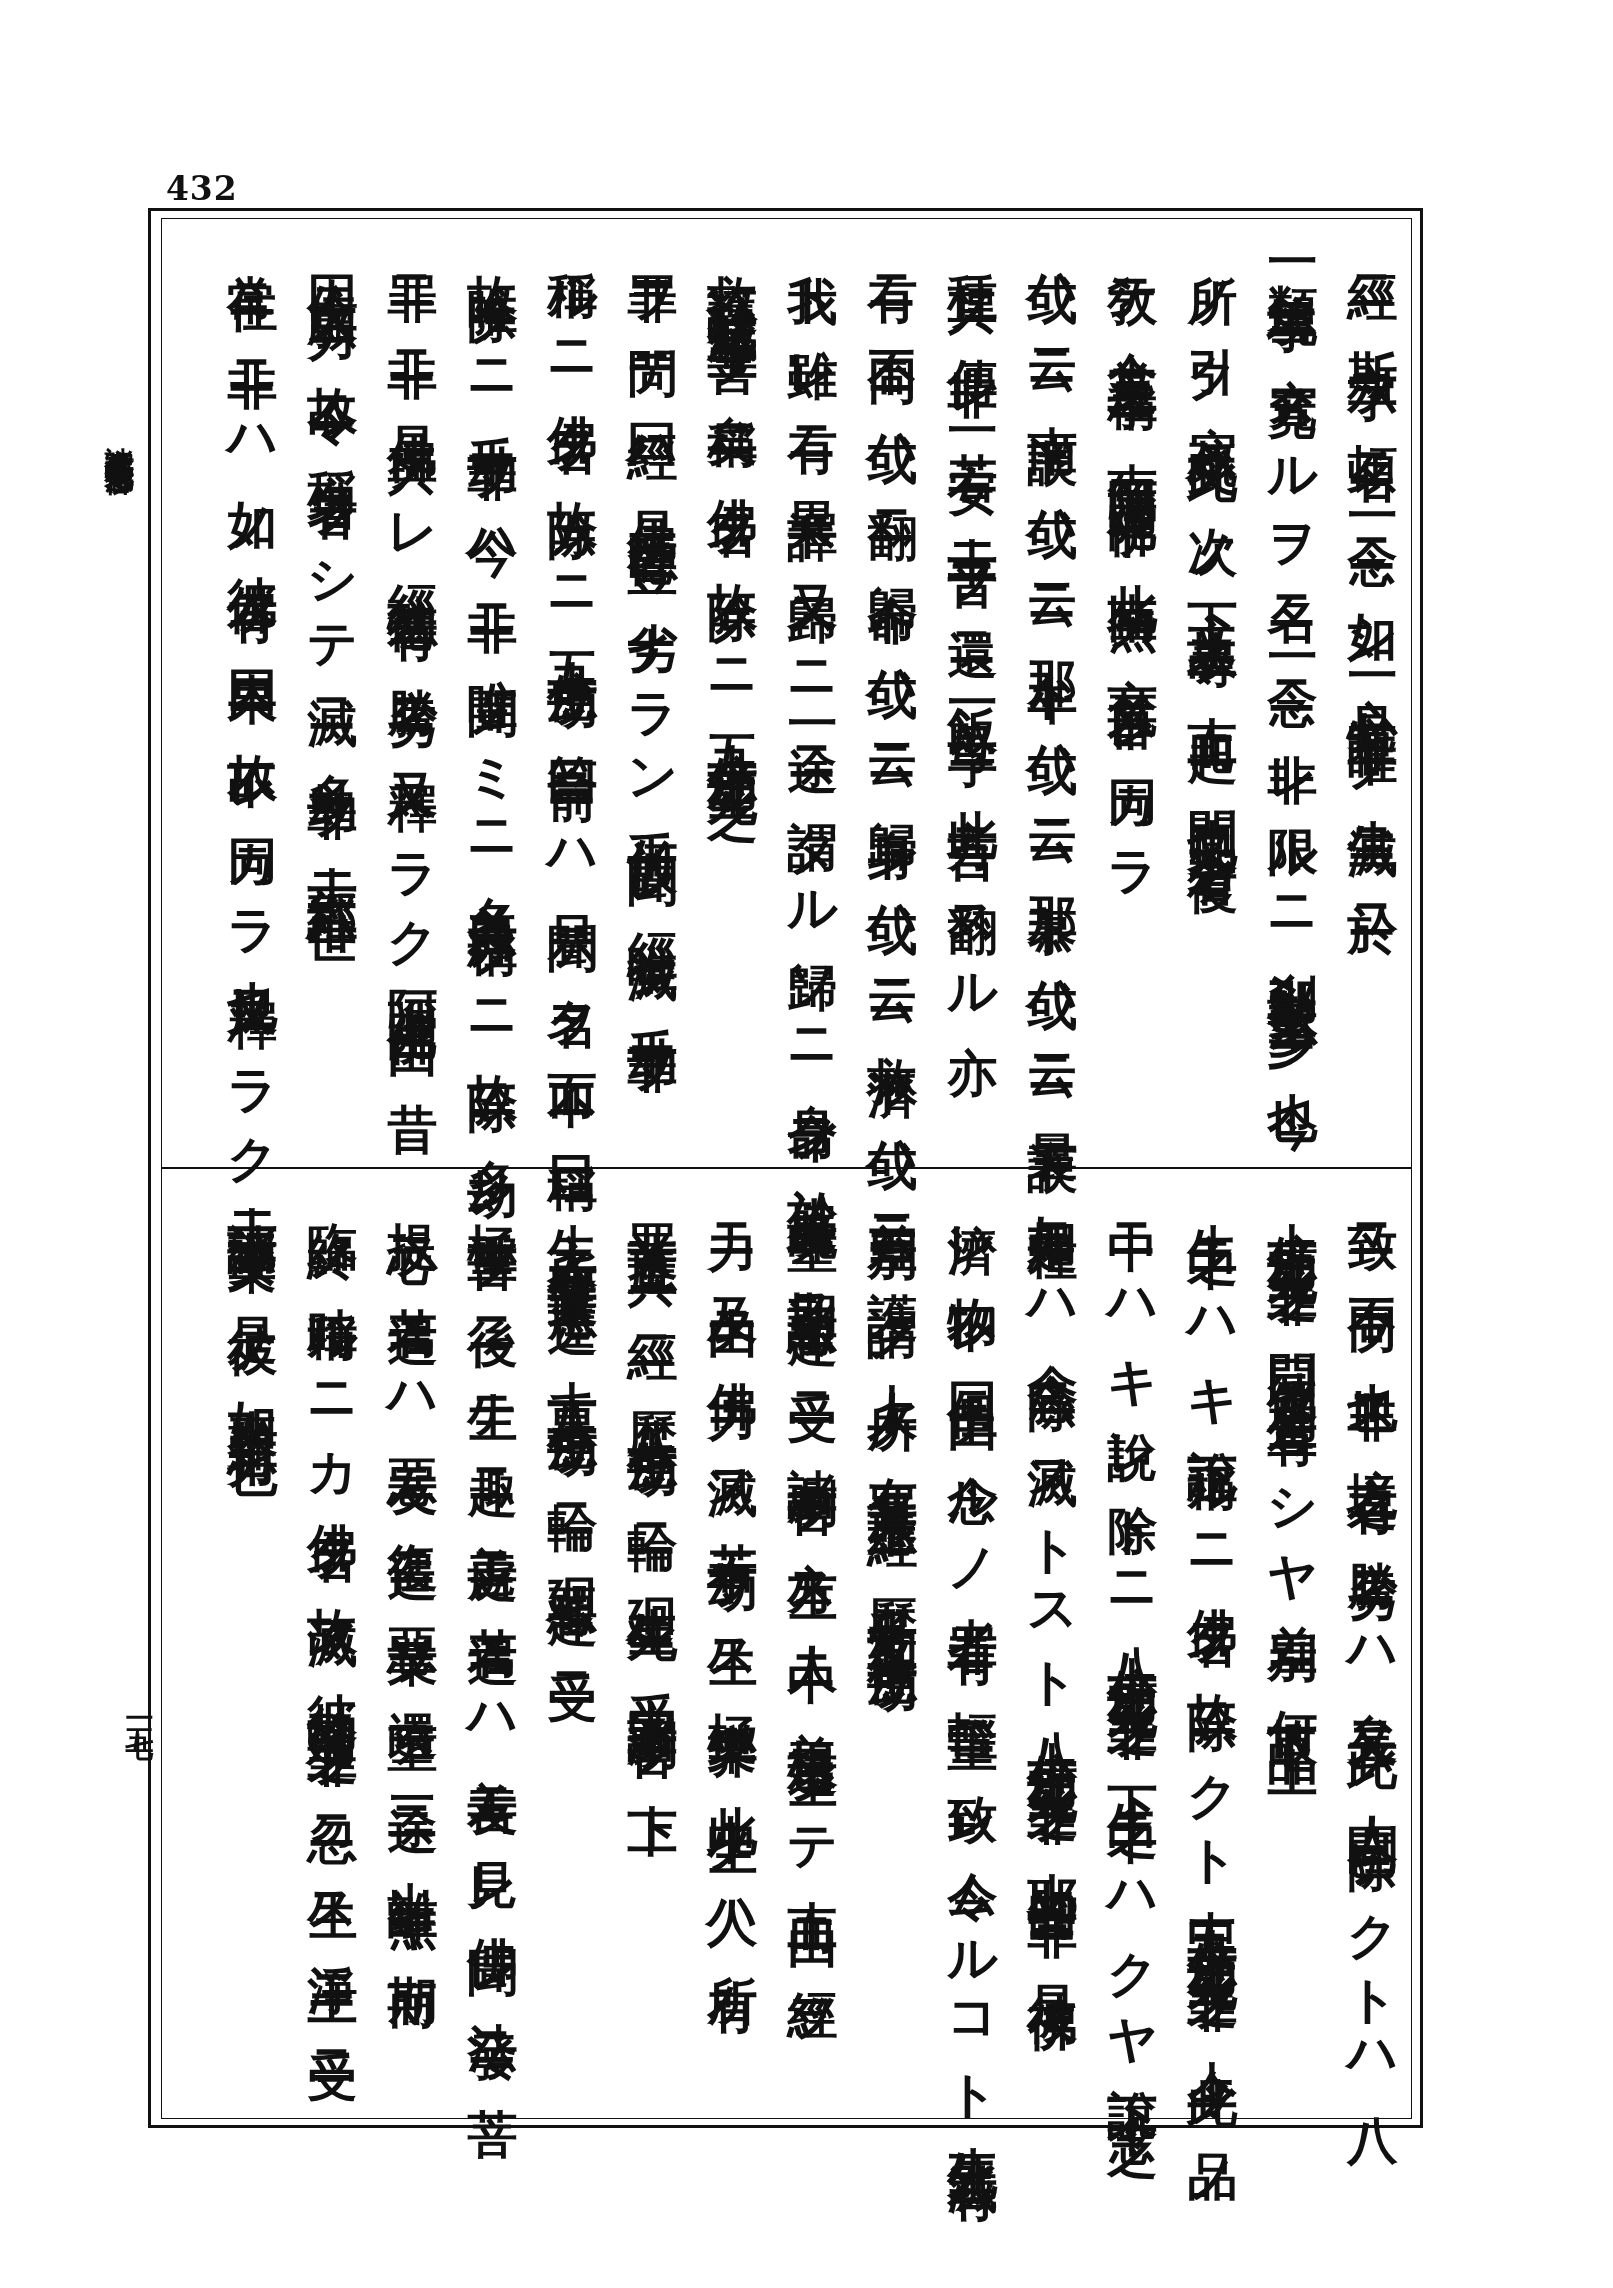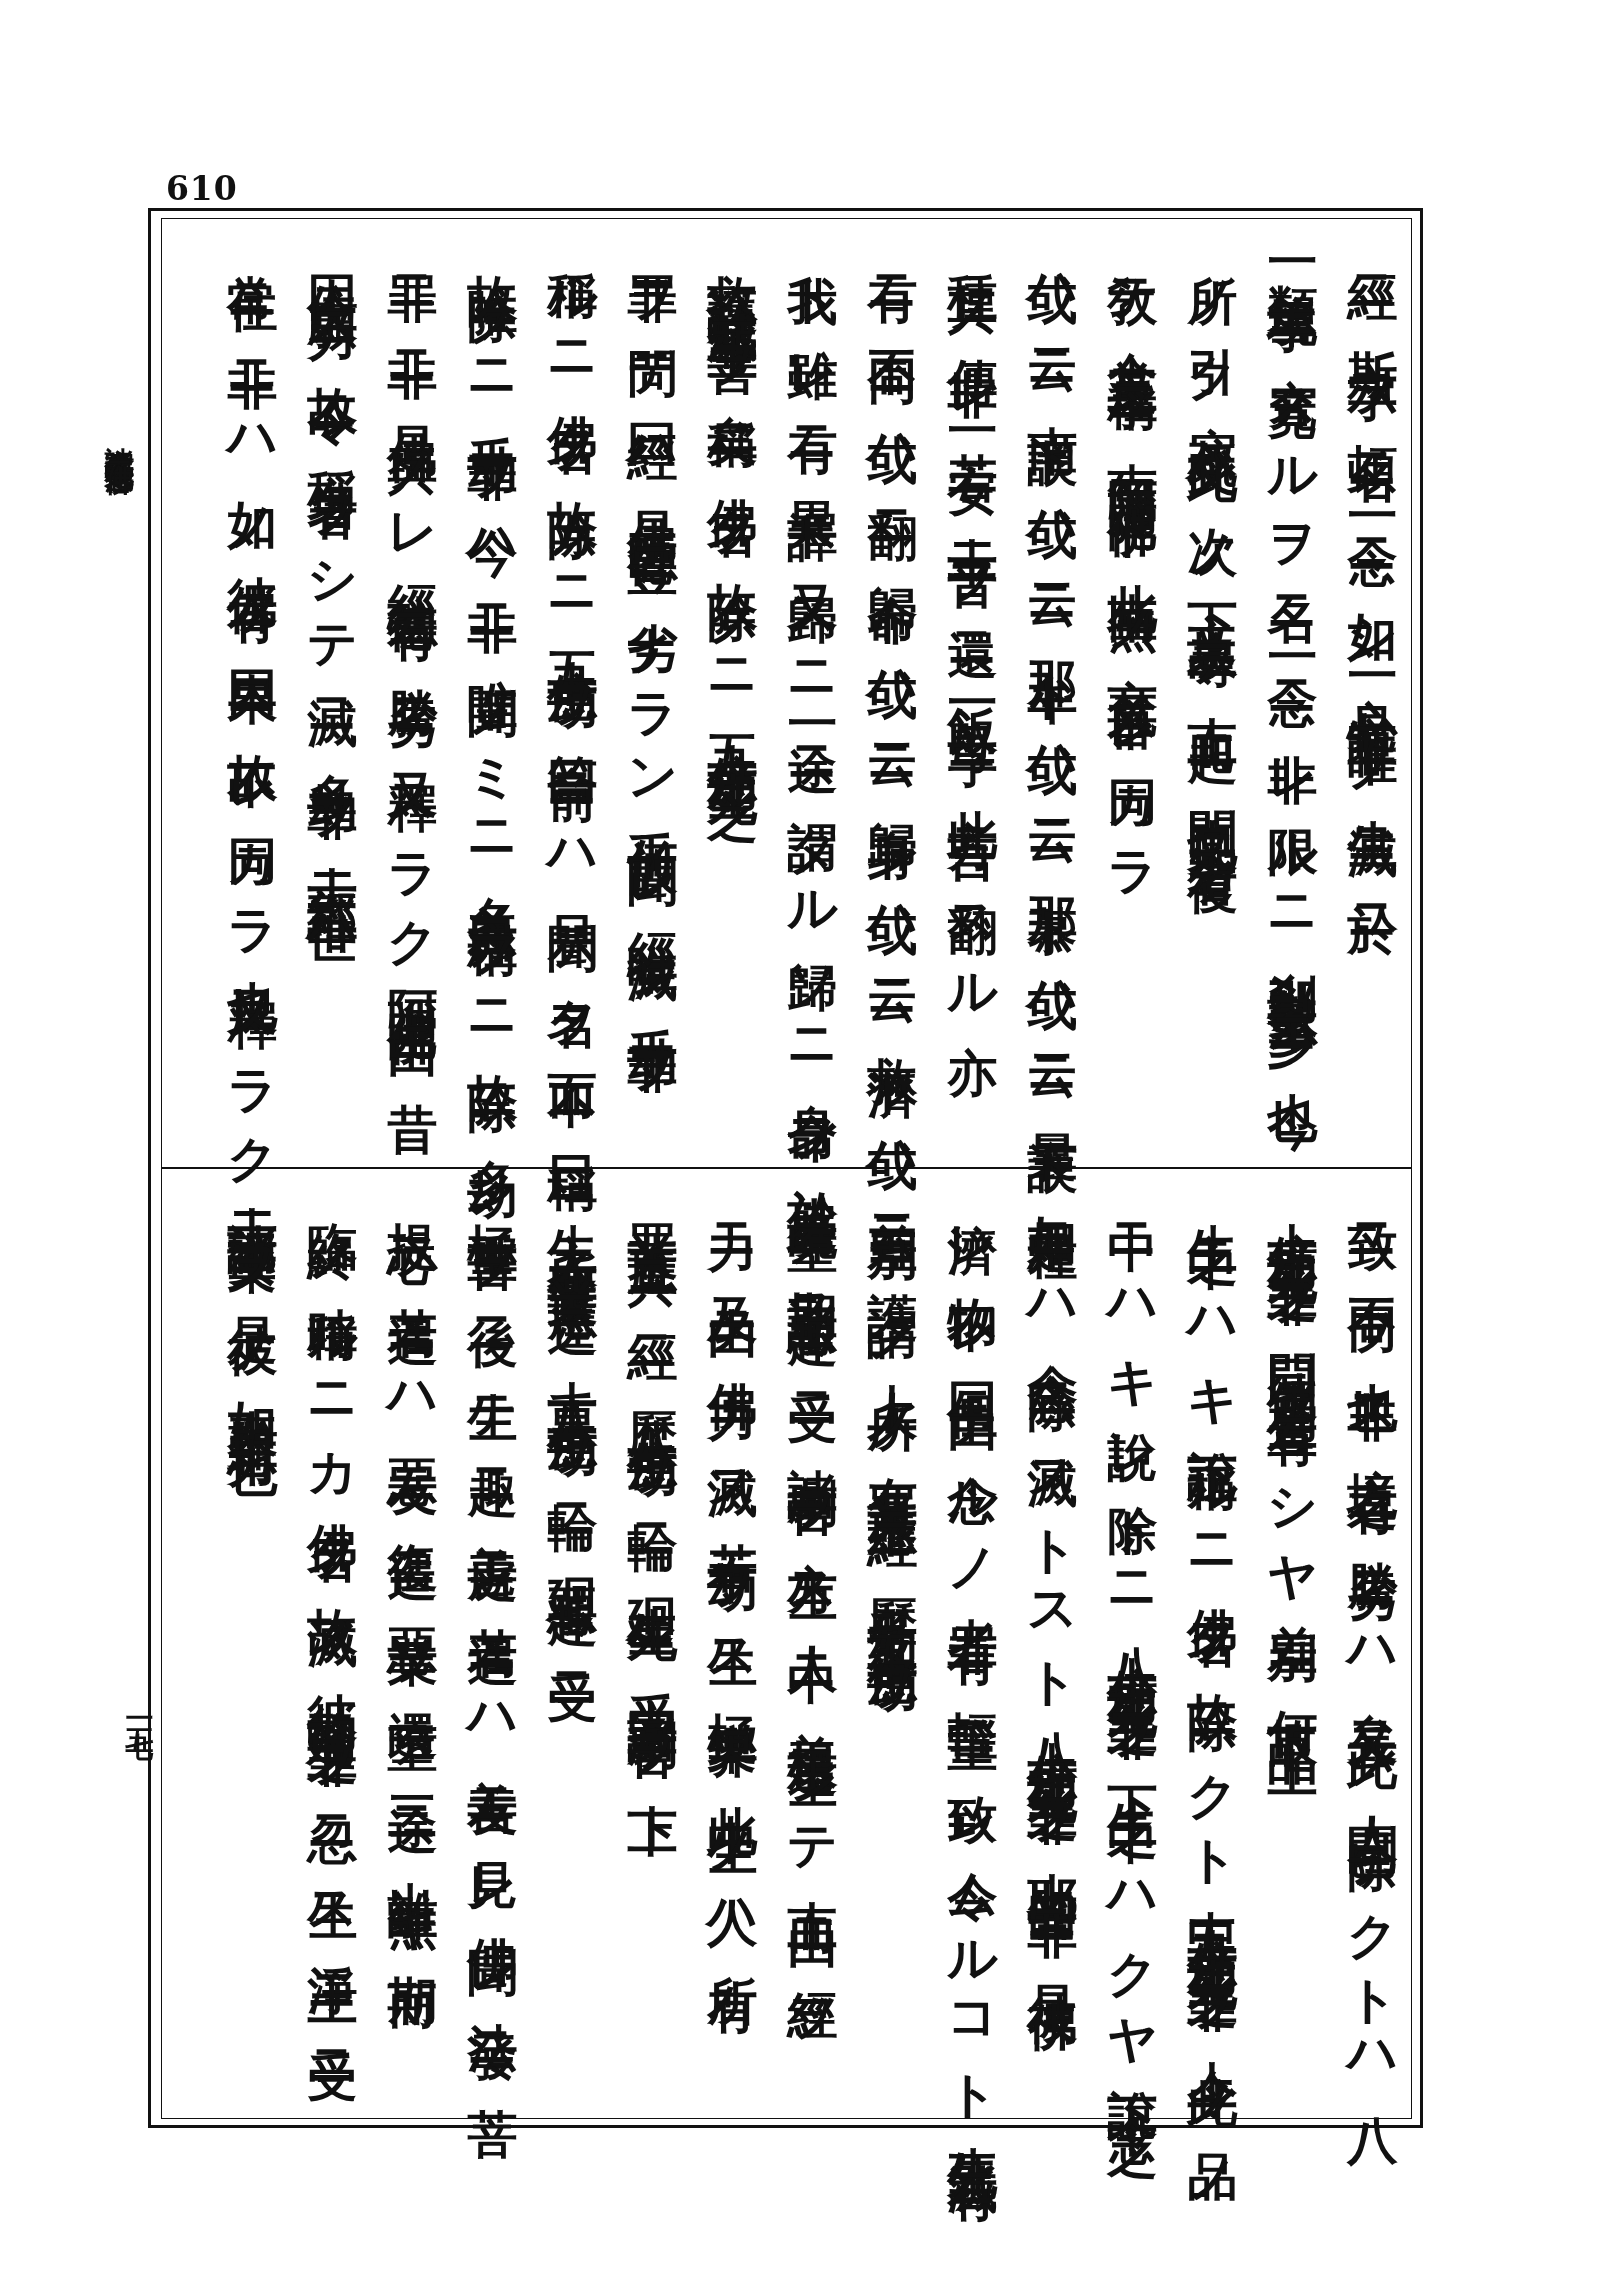--- a/index.html
+++ b/index.html
@@ -23,21 +23,21 @@
              display:flex; flex-direction:row-reverse; justify-content:flex-start; }
   .section.upper { top:235px; height:923px; }
   .section.lower { top:1183px; height:932px; }
   .col { writing-mode:vertical-rl; font-size:50px; font-weight:bold; line-height:1;
          width:80px; flex:0 0 80px; letter-spacing:9.2px; white-space:nowrap;
          text-align:left; padding-top:0; font-family:"DejaVu Serif", serif; }
 </style>
 </head>
 <body>
 
-<div class="page-number">610</div>
+<div class="page-number">432</div>
 <div class="side-title">諸家念佛集卷之七天台念佛</div>
 <div class="side-folio">一五七</div>
 
 <div class="frame-outer"></div>
 <div class="frame-inner"></div>
 <div class="divider"></div>
 
 <div class="section upper">
   <div class="col">經ニ斯六字ヲ頓名ニ一念ニ如シ一心見道非唯一ノ生滅ニ於ニ</div>
   <div class="col">一類境事ニ究竟スルヲ名ニ一念ニ非レ限ルニ刹那數量多少ニ也今</div>

